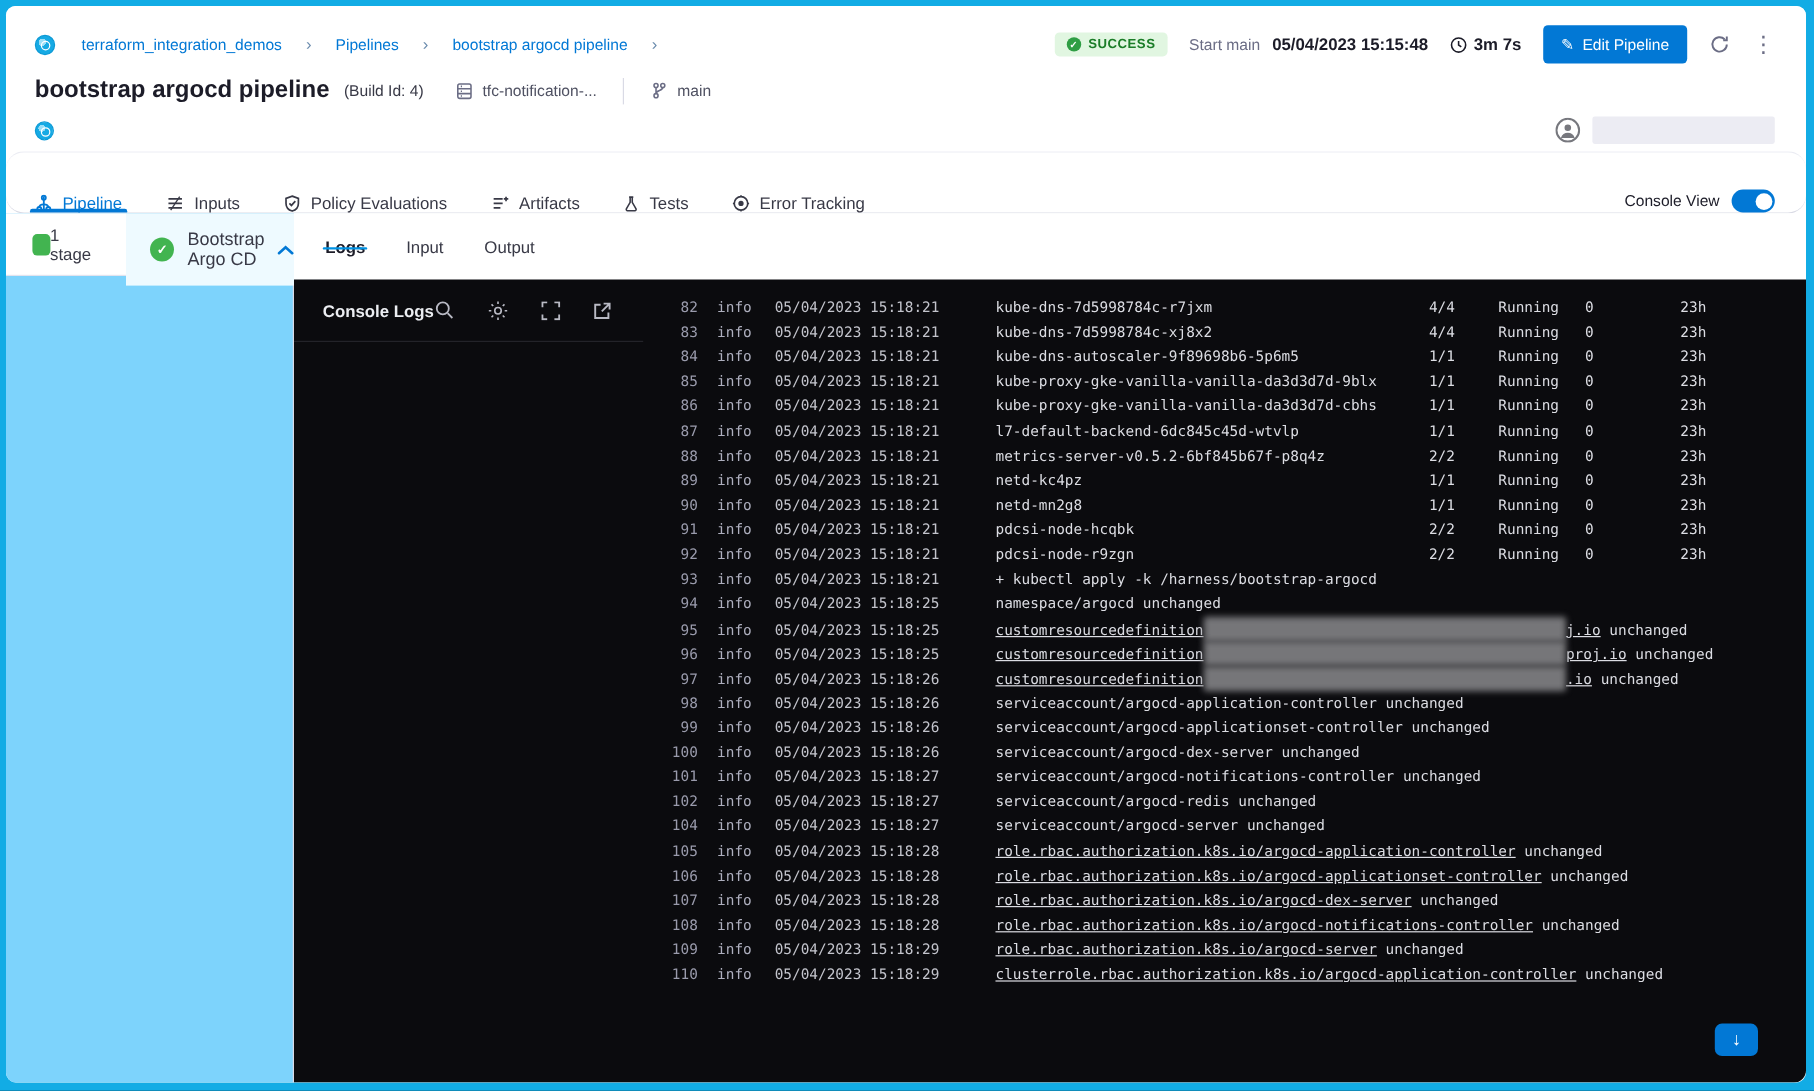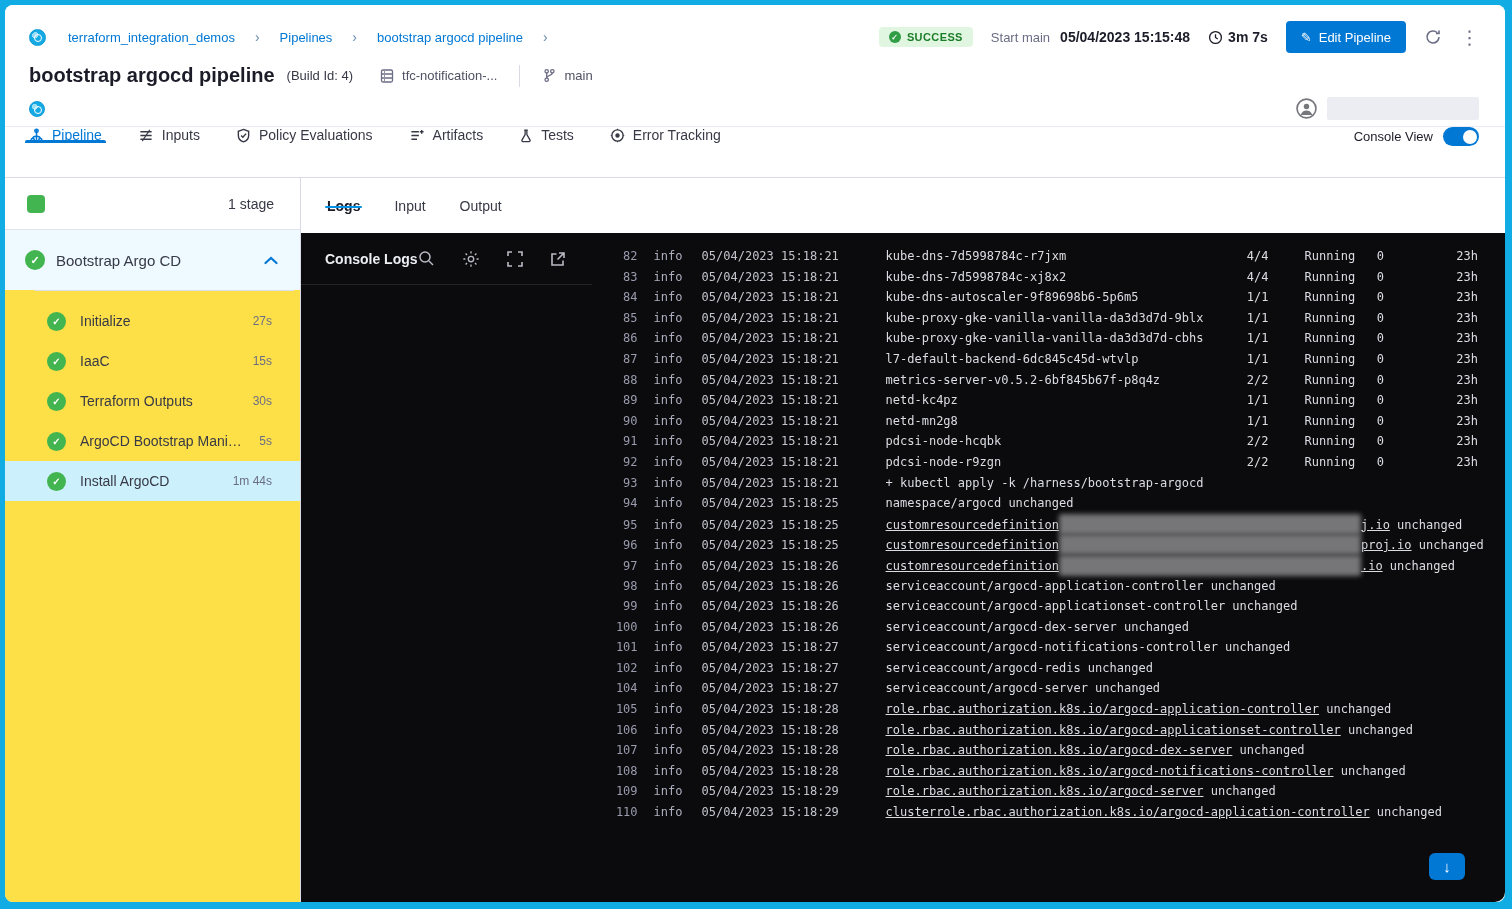--- a/index.html
+++ b/index.html
@@ -37,37 +37,37 @@
   .repo-chip { display:flex; align-items:center; gap:7px; margin-left:14px; font-size:13px; color:#4f5162;text-align:center; }
   .vdiv { width:1px; height:22px; background:#d9dae5; margin:0 10px; }
   .branch-chip { display:flex; align-items:flex-start; gap:7px; font-size:13px; color:#4f5162; }
   .hrow3 { display:flex; align-items:center; margin-top:10px; }
   .hrow3 .proj-dot { width:16px; height:16px; }
   .user-zone { margin-left:auto; display:flex; align-items:center; gap:10px; }
   .redacted-user { width:152px; height:23px; background:#ececf3; border-radius:2px; }
 
   
   .tabbar { height:52px; border-top:1px solid #ebecf3; border-bottom:1px solid #d9dae5;
-            display:flex; align-items:flex-start; padding:0 26px 0 24px; background:#fff; }
+            display:flex; align-items:flex-end; padding:0 26px 0 24px; background:#fff;border-radius:15px; }
   .tabs { display:flex; gap:36px; }
   .tab { display:flex; align-items:center; gap:8px; font-size:14px; font-weight:500; color:#383946;
          cursor:pointer; position:relative; }
   .tab svg { stroke:#383946; }
   .tab.active { color:#0278d5; }
   .tab.active svg { stroke:#0278d5; }
   .tab.active::after { content:""; position:absolute; left:-4px; right:-4px; bottom:0; height:3px;
                        background:#0278d5; border-radius:2px 2px 0 0; }
   .consoleview { margin-left:auto; display:flex; align-items:center; gap:10px; font-size:13px; color:#1c1c28; }
   .toggle { width:36px; height:19px; border-radius:10px; background:#0278d5; position:relative; cursor:pointer; }
   .toggle::after { content:""; position:absolute; right:2.5px; top:2.5px; width:14px; height:14px;
                    border-radius:50%; background:#fff; }
 
   
   .content { flex:1; display:flex; min-height:0; }
-  .sidebar { width:296px; border-right:1px solid #d9dae5; background:#fde047; display:flex; flex-direction:column; }
+  .sidebar { width:240px; border-right:1px solid #d9dae5; background:#7dd3fc; display:flex; flex-direction:row; }
   .stage-summary { height:52px; display:flex; align-items:center; justify-content:space-between;
                    padding:0 26px 0 22px; border-bottom:1px solid #e2e3ee; background:#fff; }
   .stage-square { width:18px; height:18px; border-radius:4px; background:#42b450; }
   .stage-count { font-size:14px; color:#383946; }
   .stage-header { height:60px; background:#eefaff; display:flex; align-items:center; padding:0 22px 0 20px; gap:11px; }
   .stage-name { font-size:15px; color:#383946; }
   .chev-up { margin-left:auto; }
   .check { width:20px; height:20px; min-width:20px; border-radius:50%; background:#42b450; color:#fff;
            font-size:11px; font-weight:bold; display:flex; align-items:center; justify-content:center; }
   .inset-div { height:1px; background:#dcdde8; margin:0 6px 0 30px; }

